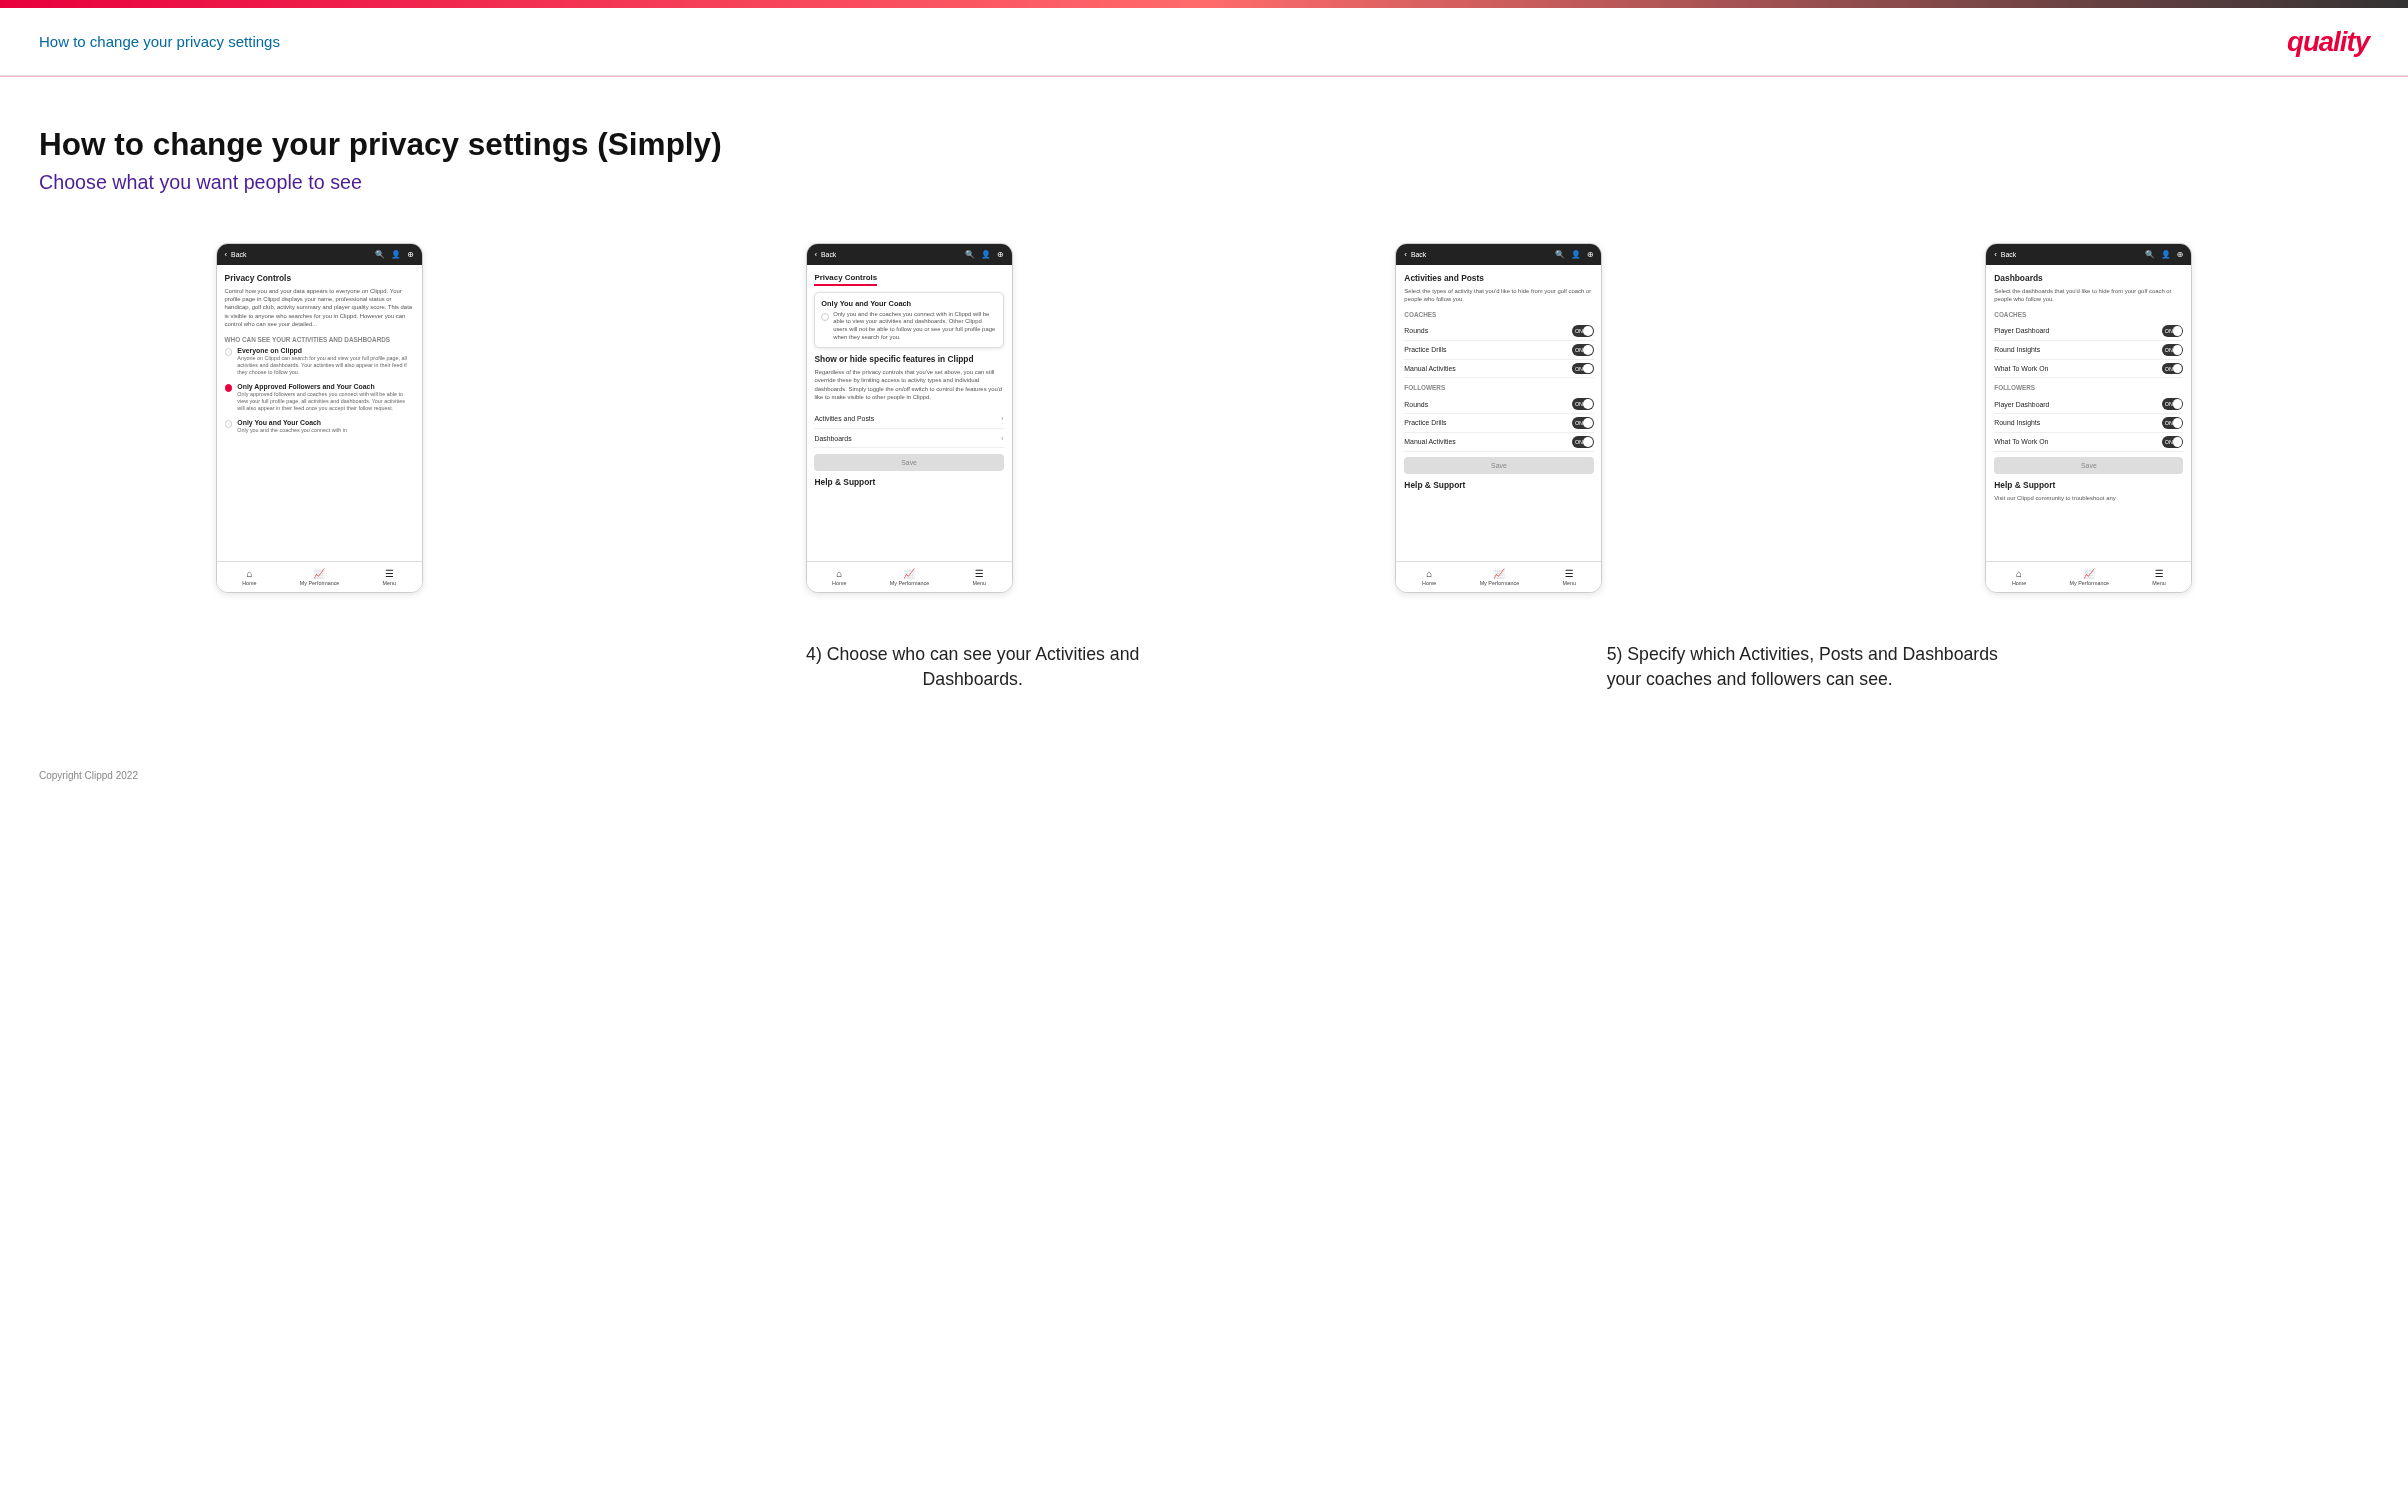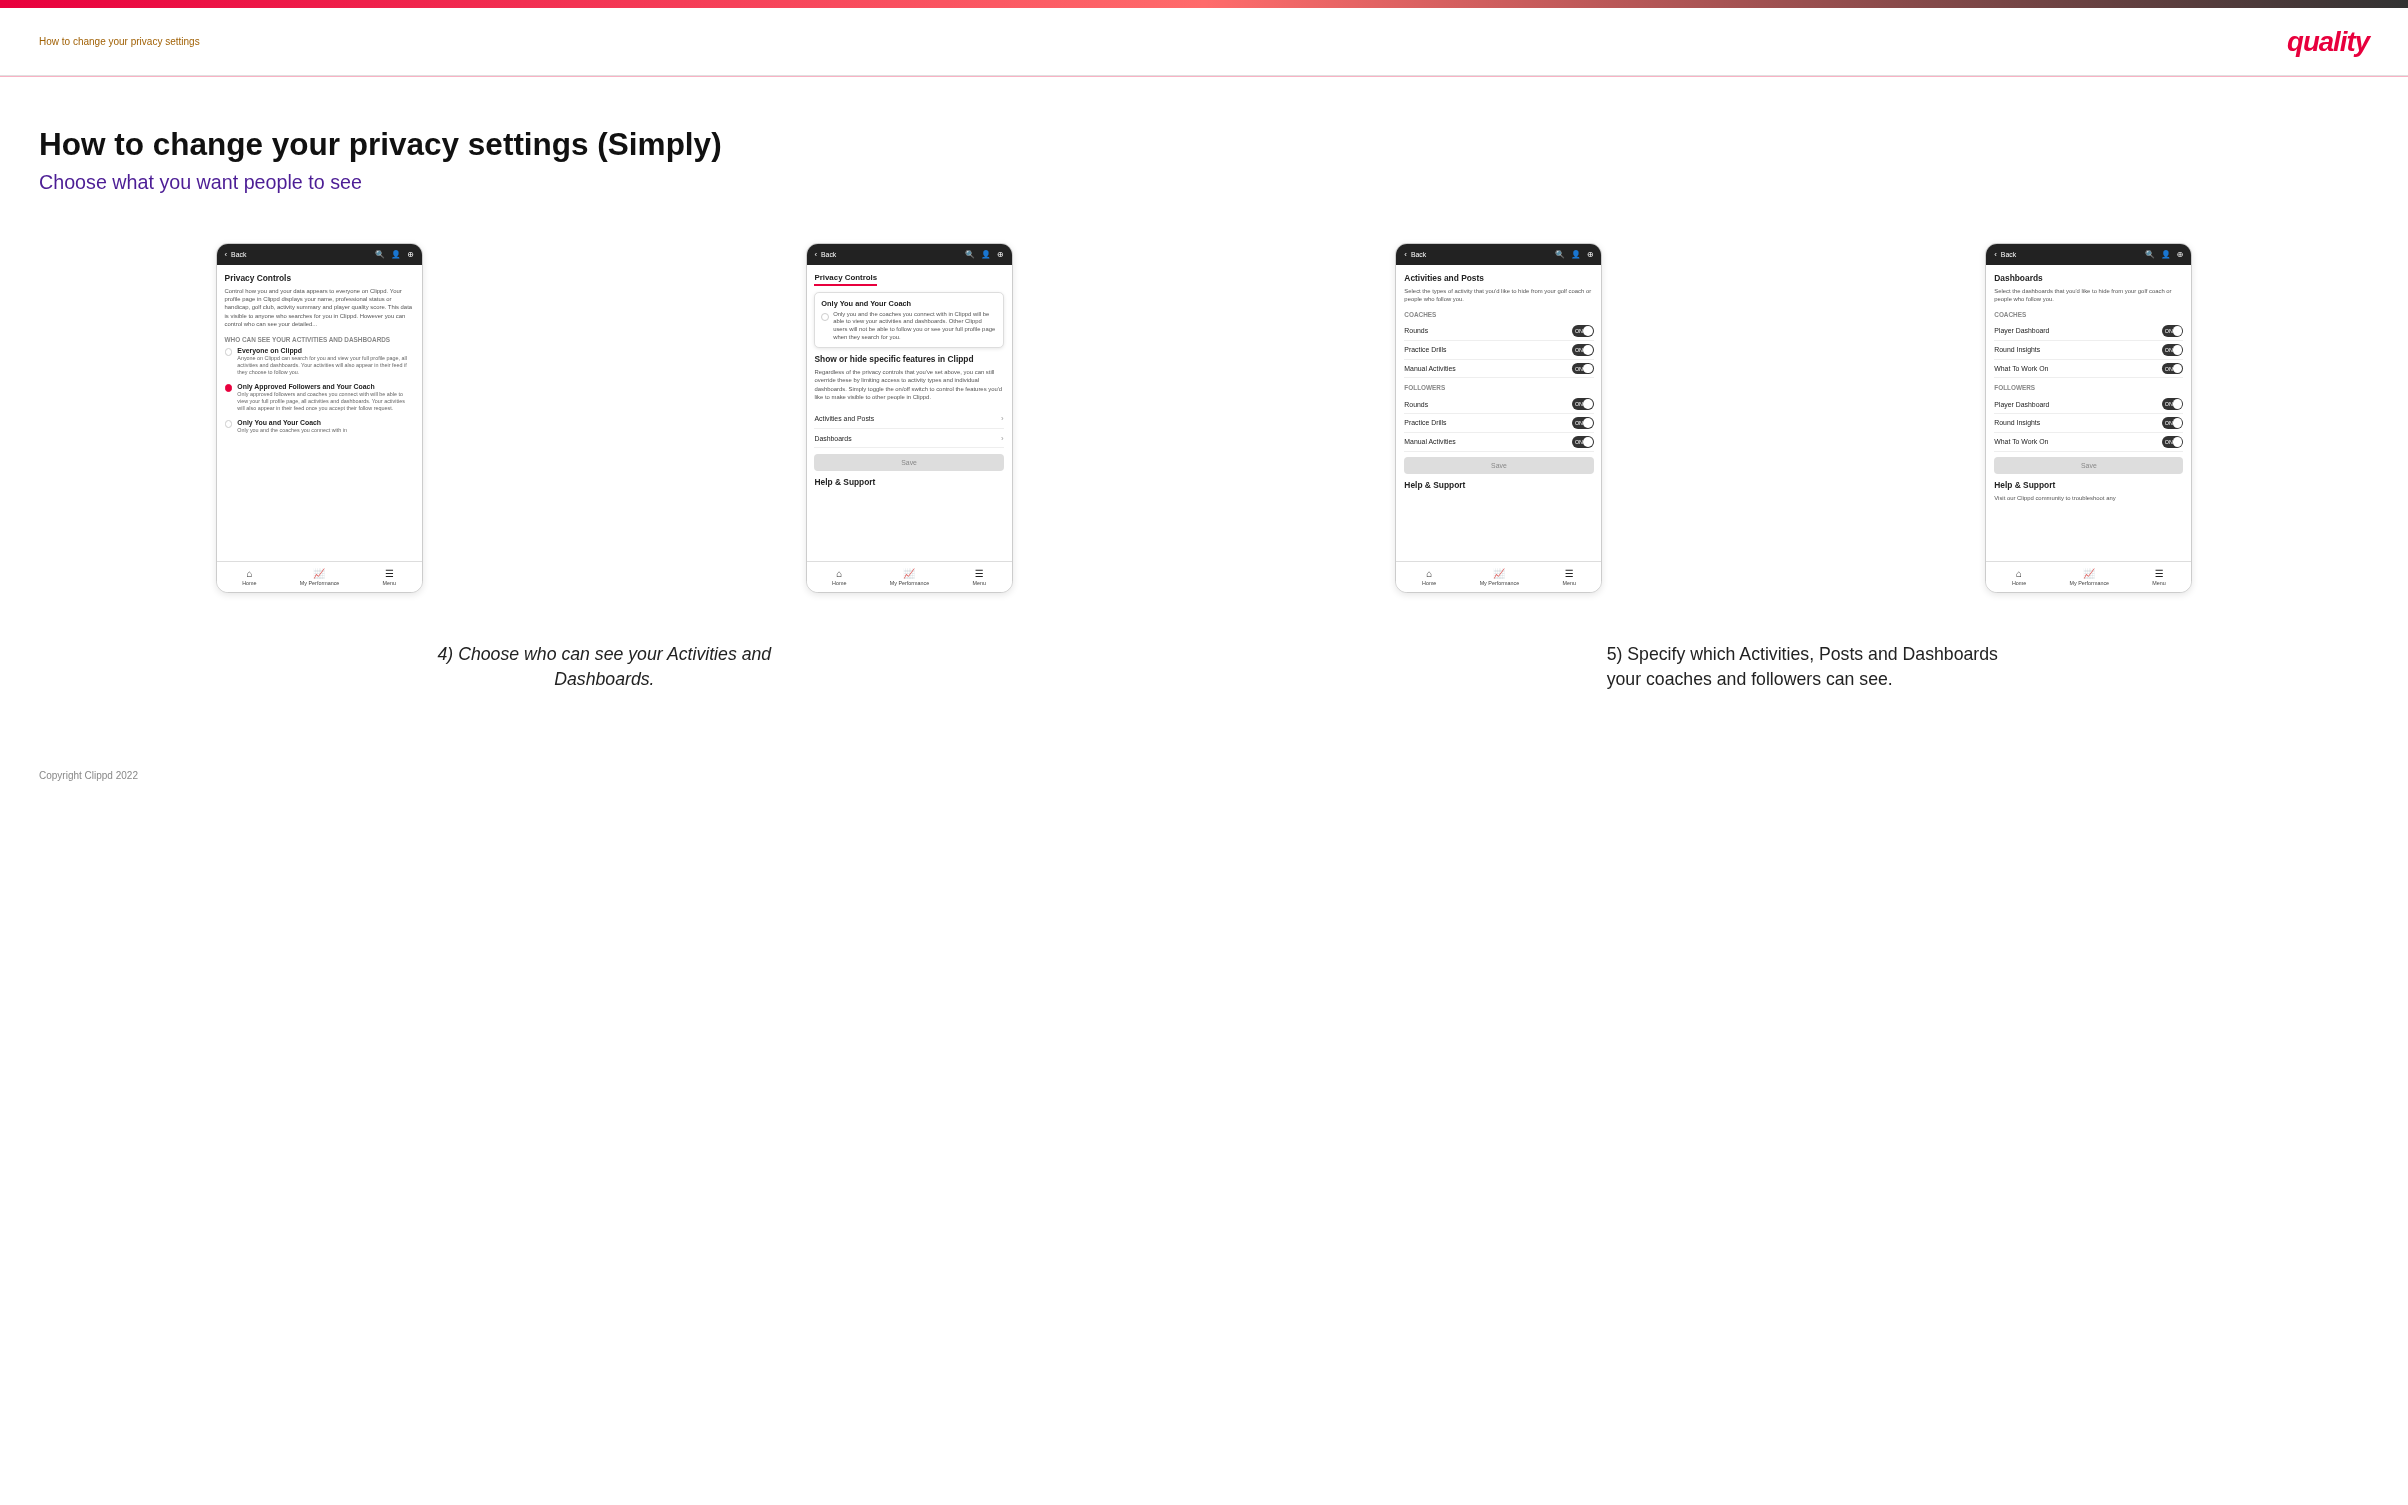--- a/index.html
+++ b/index.html
@@ -11,22 +11,22 @@
       background: linear-gradient(to right, #e8003d, #ff6b6b, #333);
     }
     .header {
       display: flex;
       align-items: center;
       justify-content: space-between;
       padding: 17.7px 39px;
       border-bottom: 1px solid #e0e0e0;
     }
     .header-title {
-      font-size: 10px;
-      color: #a16207;
+      font-size: 15px;
+      color: #0369a1;
     }
     .logo {
       font-size: 27.6px;
       font-weight: 900;
       color: #e8003d;
       font-style: italic;
       letter-spacing: -1px;
     }
 
     
@@ -559,21 +559,21 @@
             <span class="nav-icon">☰</span>
             <span class="nav-label">Menu</span>
           </div>
         </div>
       </div>
     </div>
 
   </div>
 
   <div style="display:flex; gap:29.6px; margin-top:29.6px;">
-    <div style="flex:2; display:flex; justify-content:center;font-style:italic;">
+    <div style="flex:2; display:flex; justify-content:flex-end;">
       <div class="caption">4) Choose who can see your Activities and Dashboards.</div>
     </div>
     <div style="flex:2; display:flex; justify-content:center; padding-left:39px;">
       <div class="caption" style="text-align:left;">5) Specify which Activities, Posts and Dashboards your  coaches and followers can see.</div>
     </div>
   </div>
 
 </div>
 
 <div class="footer">

